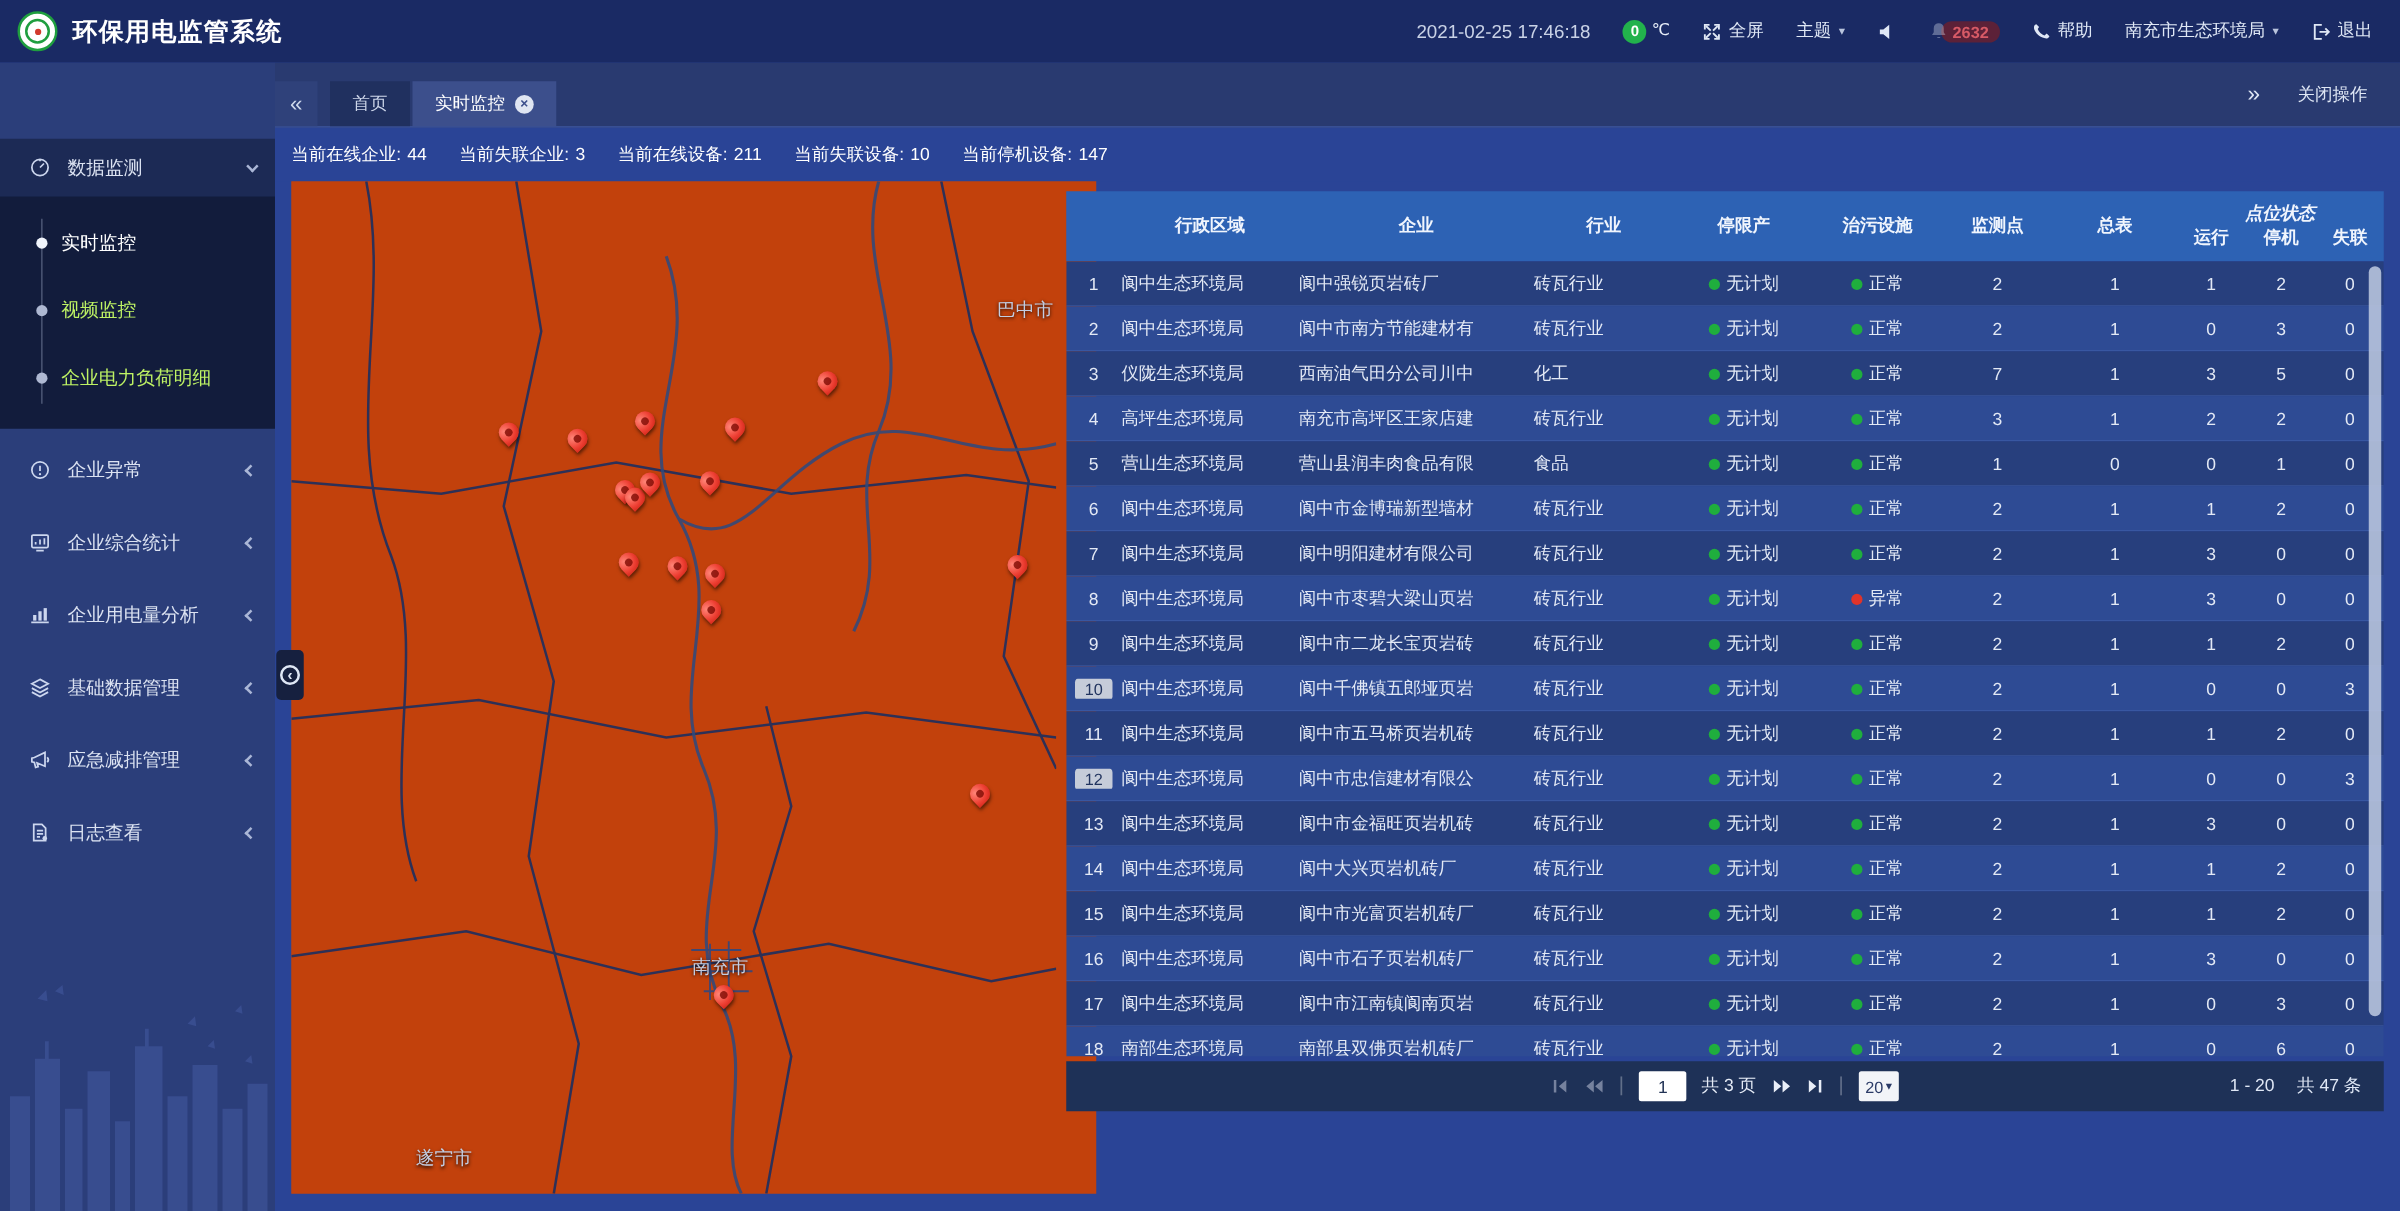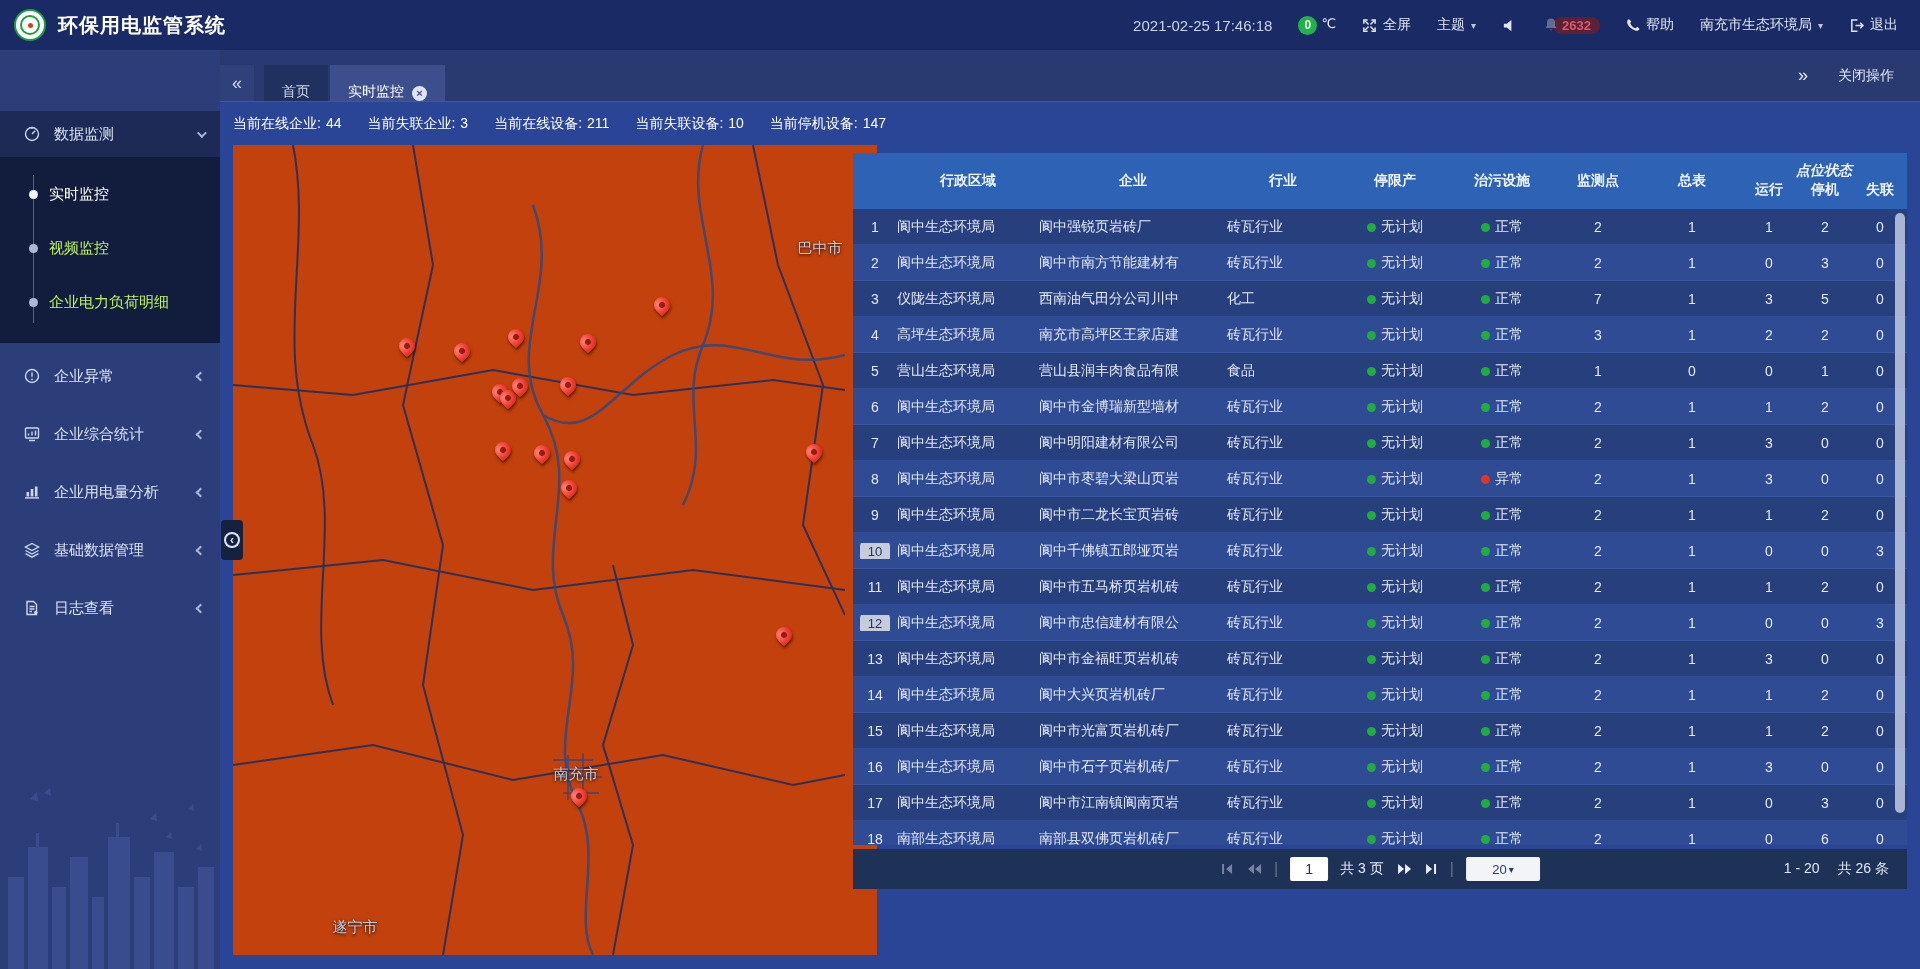--- a/index.html
+++ b/index.html
@@ -47,21 +47,21 @@
   .submenu-item{height:54px;display:flex;align-items:center;padding-left:24px;font-size:15px;color:#bef264;cursor:pointer;position:relative;}
   .submenu-item .dot{width:9px;height:9px;border-radius:50%;background:#aeb8d2;margin-right:16px;position:relative;left:5px;}
   .submenu-item.active{color:#ffffff;}
   .submenu-item.active .dot{background:#f0f4fc;}
   .skyline{position:absolute;left:0;right:0;bottom:0;z-index:1;}
 
   
   .main{position:absolute;left:220px;top:50px;right:0;bottom:0;}
   .tabbar{height:52px;background:#293a70;display:flex;align-items:flex-end;border-bottom:1px solid #3e57a0;position:relative;}
   .tab-nav{width:34px;height:36px;background:#2f417a;display:flex;align-items:center;justify-content:center;color:#cfd9ec;font-size:18px;margin-right:10px;cursor:pointer;}
-  .tab{height:36px;display:flex;align-items:flex-end;padding:0 18px;font-size:14px;color:#cdd6ea;background:#20305f;margin-right:2px;cursor:pointer;margin-top:22px;}
+  .tab{height:36px;display:flex;align-items:center;padding:0 18px;font-size:14px;color:#cdd6ea;background:#20305f;margin-right:2px;cursor:pointer;margin-top:22px;}
   .tab.active{background:#3c4f8c;color:#fff;}
   .tab-close{width:15px;height:15px;border-radius:50%;background:#dfe5f2;color:#3c4f8c;font-size:11px;line-height:14px;text-align:center;margin-left:8px;font-weight:bold;}
   .tabbar-right{margin-left:auto;display:flex;align-items:center;gap:30px;height:100%;padding-right:26px;font-size:14px;color:#dfe7f5;}
   .fwd-icon{font-size:18px;color:#dfe7f5;}
 
   .statsbar{height:43px;background:#2a4496;display:flex;align-items:center;padding-left:13px;font-size:14px;}
   .stat{margin-right:26px;color:#ffffff;}
   .stat-label{margin-right:5px;}
 
   .content{position:absolute;top:95px;left:0;right:0;bottom:0;}
@@ -100,21 +100,21 @@
   .td{text-align:center;white-space:nowrap;overflow:hidden;}
   .td.left{text-align:left;}
   .num-badge{background:#c6ccd9;color:#22345f;border-radius:4px;padding:2px 8px;font-size:13px;}
   .sdot{display:inline-block;width:9px;height:9px;border-radius:50%;margin-right:5px;vertical-align:-1px;}
   .scroll-thumb{position:absolute;right:2px;top:4px;height:600px;width:10px;border-radius:5px;background:#b7c3dd;opacity:.9;}
 
   .pagination{margin-top:4px;height:40px;background:#1e3157;display:flex;align-items:center;position:relative;font-size:14px;}
   .pg-center{position:absolute;left:50%;transform:translateX(-50%);display:flex;align-items:center;gap:12px;}
   .pg-sep{color:rgba(255,255,255,.3);font-size:16px;}
   .pg-input{width:38px;height:24px;border:none;border-radius:2px;background:#fff;color:#223355;text-align:center;font-size:14px;font-family:inherit;outline:none;}
-  .pg-size{width:74px;height:24px;background:#f2f4f8;color:#2a3a66;border-radius:2px;display:flex;align-items:center;justify-content:center;gap:2px;cursor:pointer;font-size:13px;}
+  .pg-size{width:32px;height:24px;background:#f2f4f8;color:#2a3a66;border-radius:2px;display:flex;align-items:center;justify-content:center;gap:2px;cursor:pointer;font-size:13px;}
   .pg-size .caret{color:#2a3a66;}
   .pg-range{position:absolute;right:18px;color:#dfe7f5;display:flex;gap:18px;}
   .pgicon{cursor:pointer;}
 </style>
 </head>
 <body>
 
 <div class="app-header">
   <div class="logo"></div>
   <div class="app-title">环保用电监管系统</div>
@@ -235,20 +235,32 @@
       <div class="menu-group plain">
         <div class="menu-item">
           <span class="mi-icon">
             <svg width="18" height="18" viewBox="0 0 18 18" fill="none" stroke="#ccd6ee" stroke-width="1.4">
               <path d="M9 2.5 15.5 6 9 9.5 2.5 6z"></path>
               <path d="M2.5 9.5 9 13l6.5-3.5"></path>
               <path d="M2.5 12.7 9 16.2l6.5-3.5"></path>
             </svg>
           </span>
           <span class="mi-label">基础数据管理</span>
+          <span class="chev left"></span>
+        </div>
+      </div>
+      <div class="menu-group plain">
+        <div class="menu-item">
+          <span class="mi-icon">
+            <svg width="18" height="18" viewBox="0 0 18 18" fill="none" stroke="#ccd6ee" stroke-width="1.4">
+              <path d="M2.5 7.5v3l2 .5 1 4 2-.6-.8-3L13 14V3L4.5 7z"></path>
+              <path d="M14.8 6.8a3 3 0 0 1 0 4"></path>
+            </svg>
+          </span>
+          <span class="mi-label">应急减排管理</span>
           <span class="chev left"></span>
         </div>
       </div>
       <div class="menu-group plain">
         <div class="menu-item">
           <span class="mi-icon">
             <svg width="18" height="18" viewBox="0 0 18 18" fill="none" stroke="#ccd6ee" stroke-width="1.4">
               <path d="M4 2.5h6.5l3 3V15.5H4z"></path>
               <path d="M6.5 7.5h5M6.5 10h5M6.5 12.5h2.5"></path>
               <circle cx="12.8" cy="13.6" r="1.8" fill="#ccd6ee" stroke="none"></circle>
@@ -633,19 +645,19 @@
               <path d="M10 2h2v10h-2zM2 2l6 5-6 5z"></path>
             </svg>
           <span class="pg-sep">|</span>
           <div class="pg-size">
             <span>20</span>
             <span class="caret">▾</span>
           </div>
         </div>
         <div class="pg-range">
           <span>1 - 20</span>
-          <span>共 26 条</span>
+          <span>共 47 条</span>
         </div>
       </div>
 
     </div>
   </div>
 </div>
 
 </body></html>

